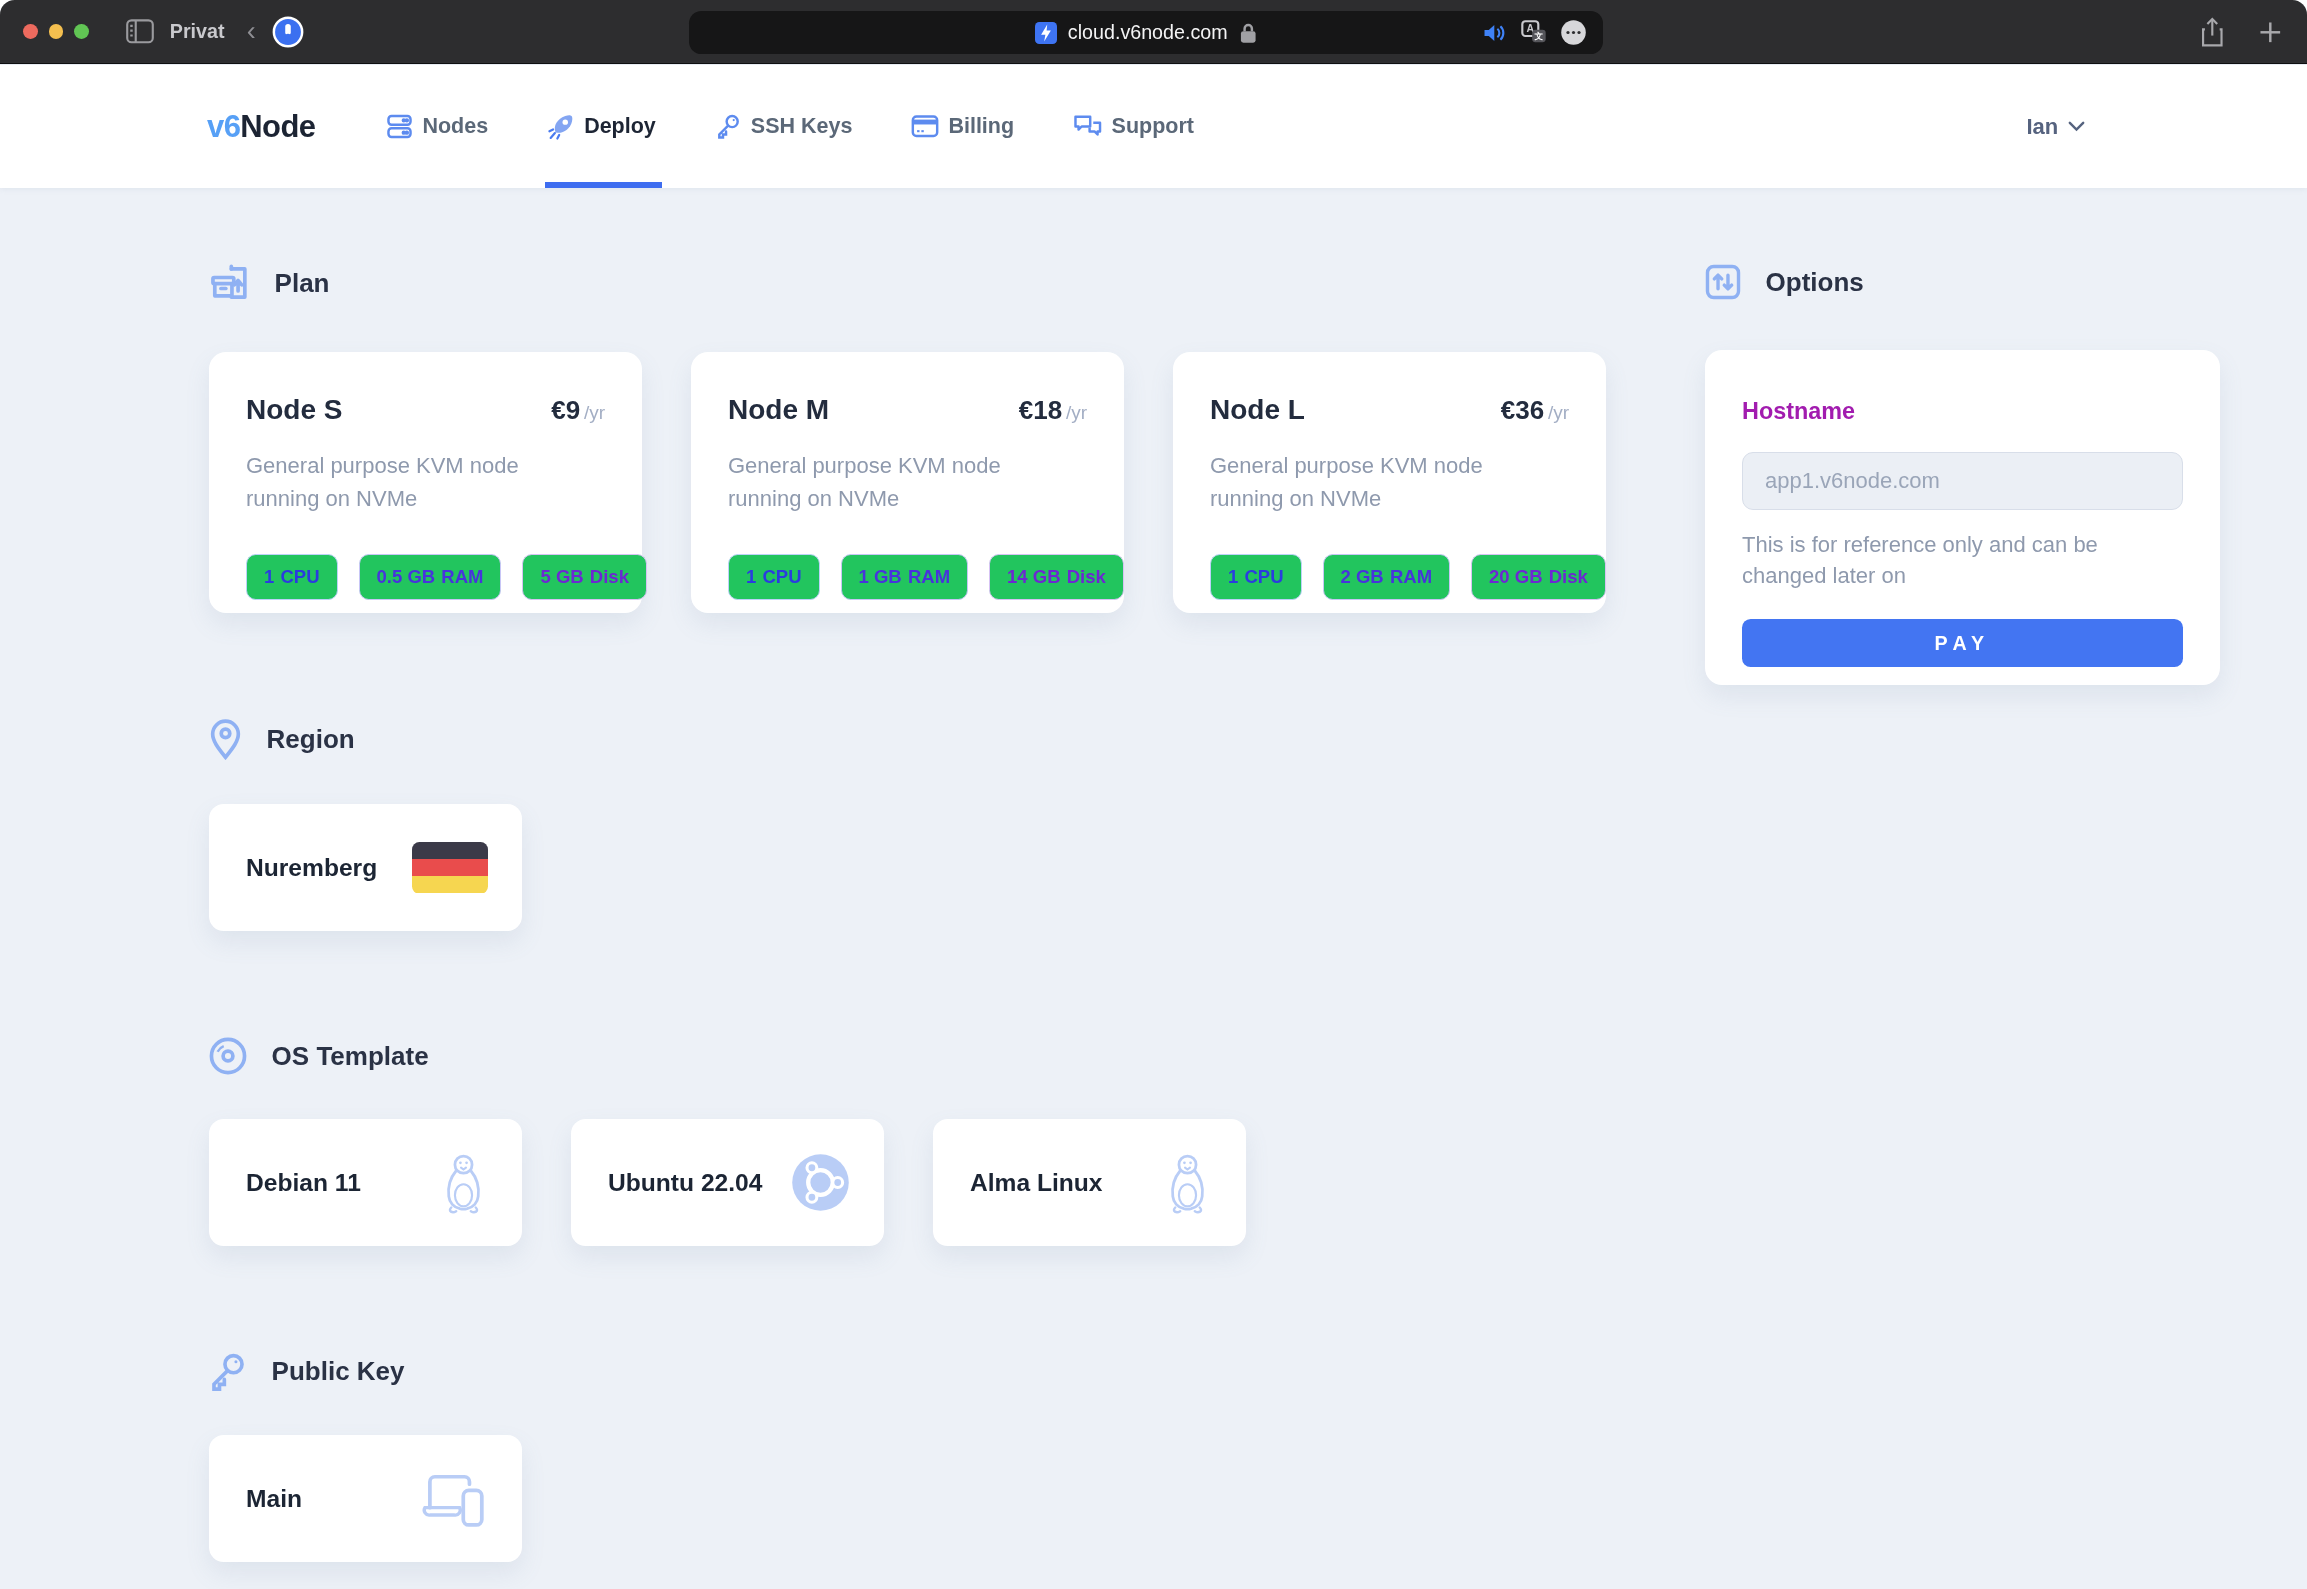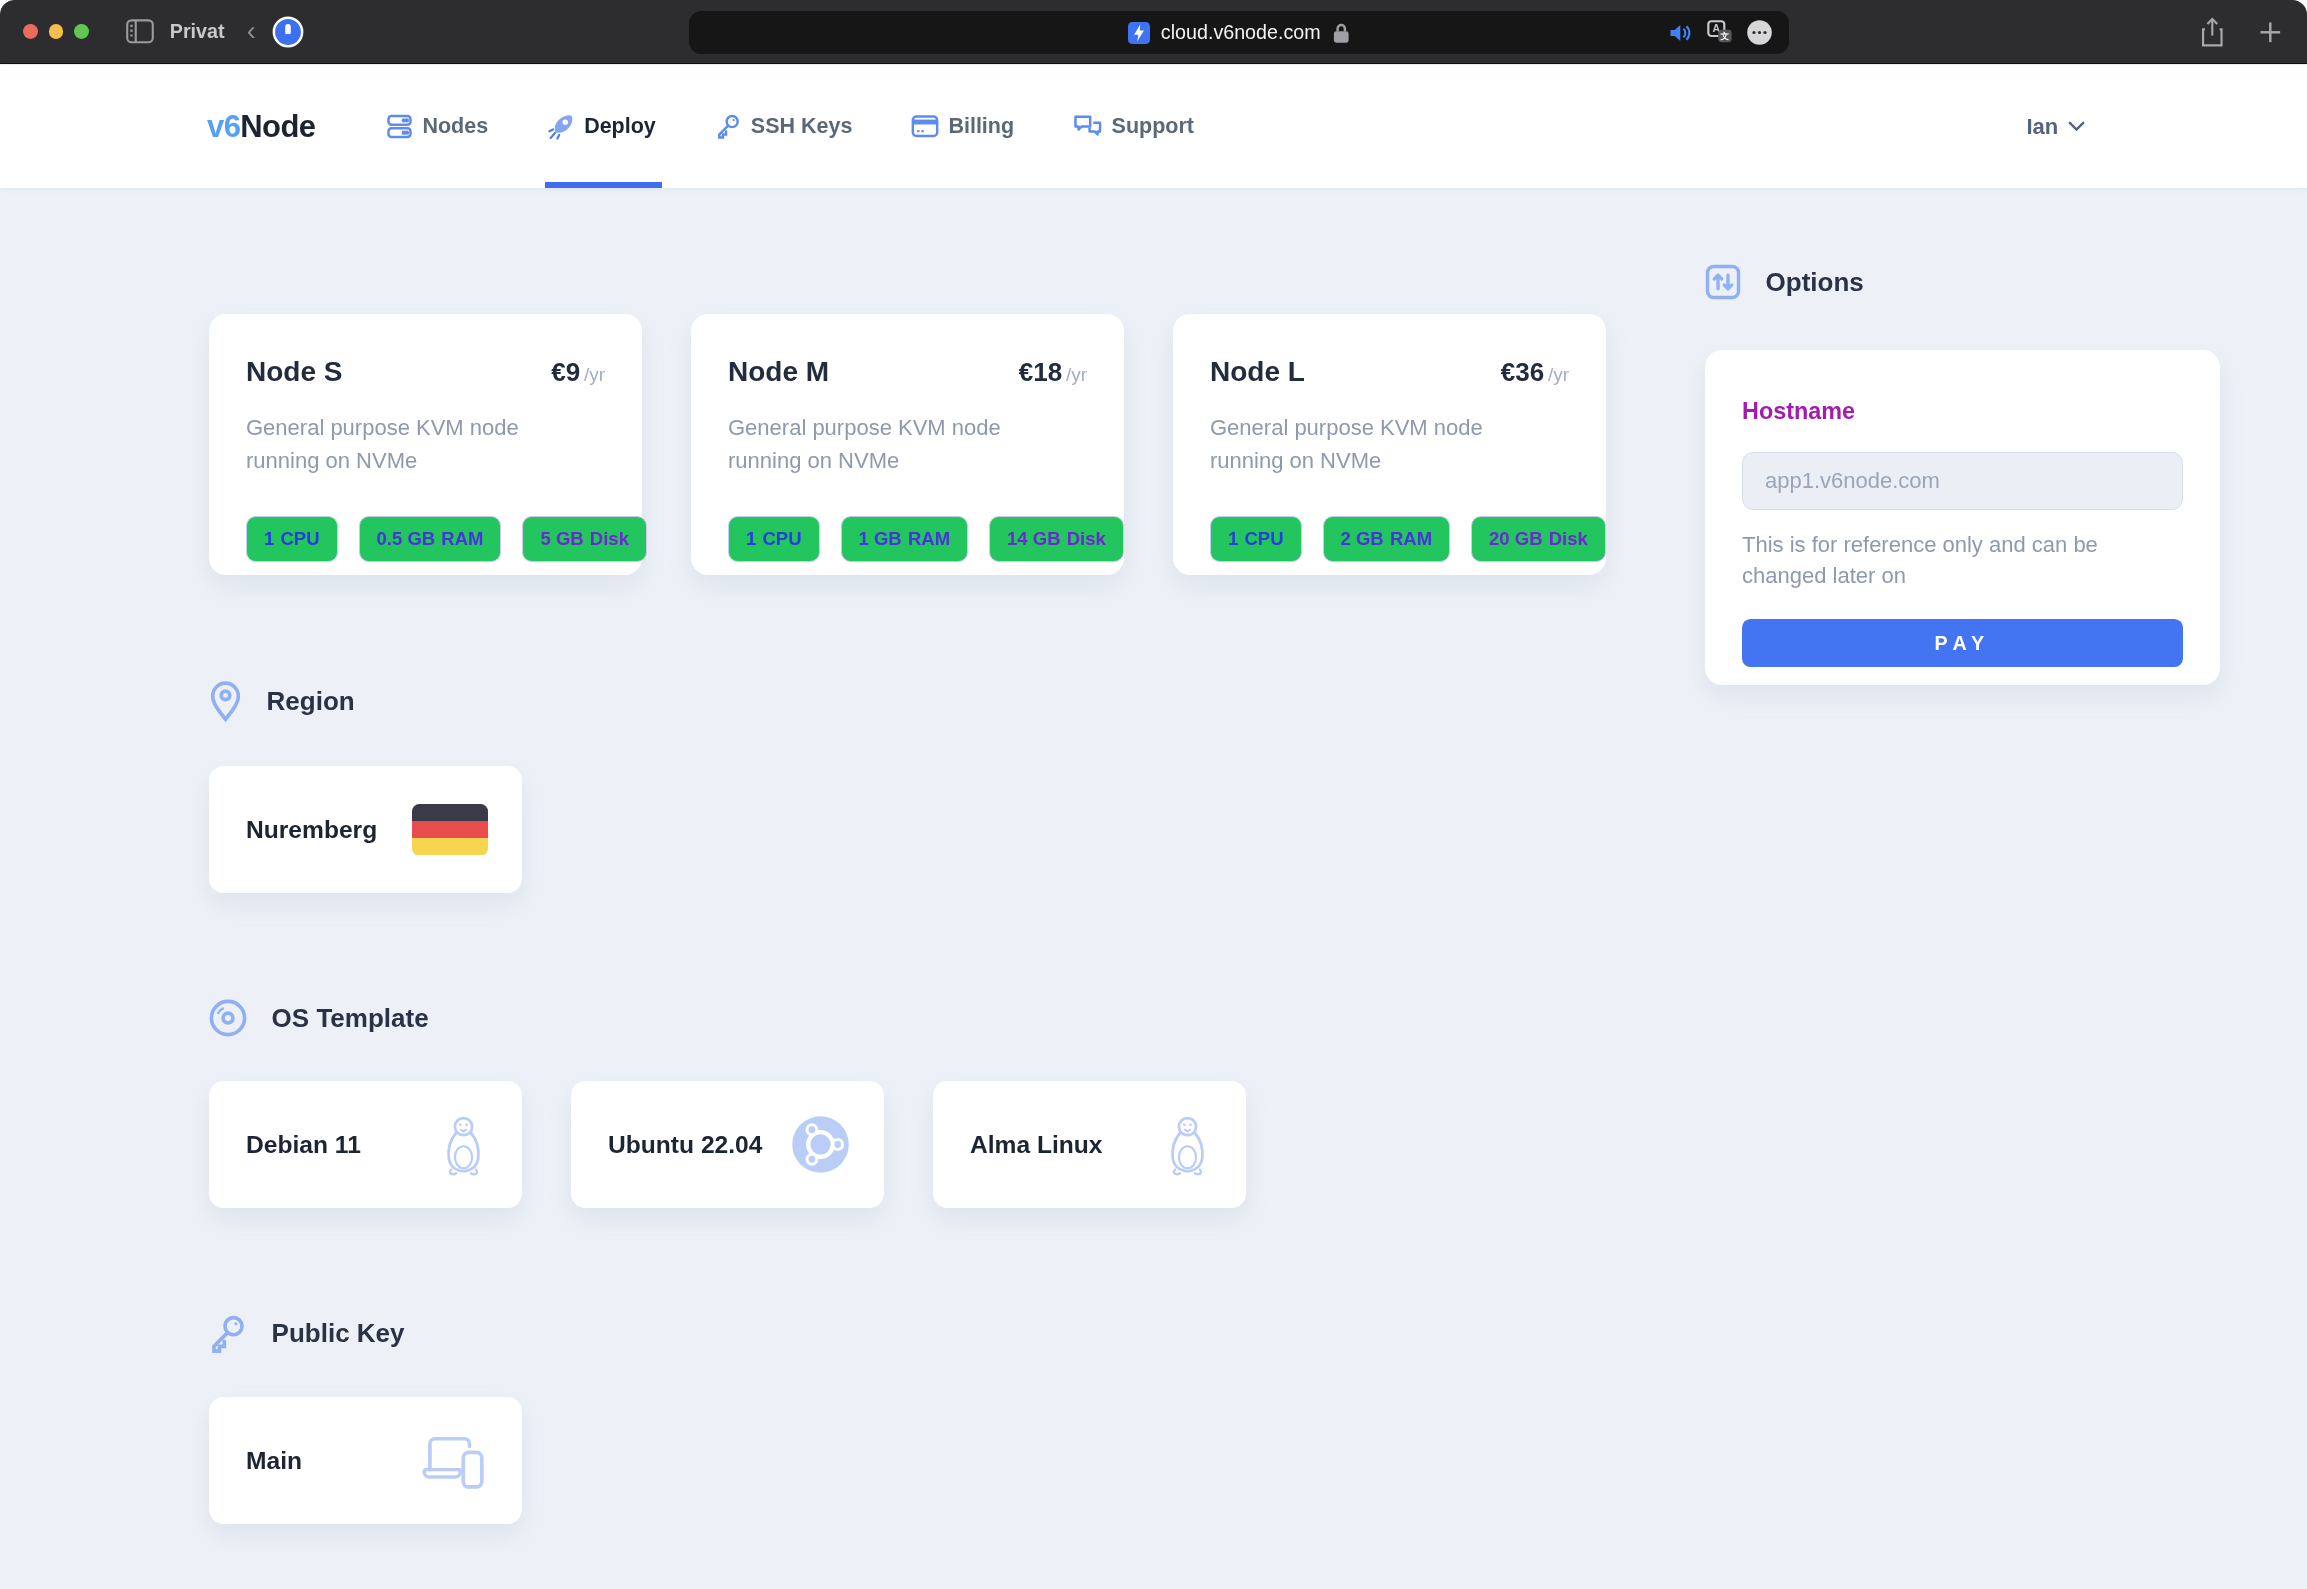--- a/index.html
+++ b/index.html
@@ -12,21 +12,21 @@
   
   .chrome { position:absolute; top:0; left:0; right:0; height:64px;
             background:#2d2d2f; border-bottom:1.2px solid #0b0b0c;
             display:flex; align-items:center; }
   .traffic { display:flex; gap:10.5px; margin-left:23.4px; }
   .light { width:14.8px; height:14.8px; border-radius:50%; }
   .light.red{ background:#ed6a5e; } .light.yellow{ background:#f4bf4f; } .light.green{ background:#61c554; }
   .chrome-left { display:flex; align-items:center; gap:16px; margin-left:37px; color:#b9b9bd; }
   .privat-label { font-size:19.7px; font-weight:700; color:#c9c9cd; }
   .chev-back { font-size:27px; color:#8e8e93; line-height:1; margin-left:6.2px; }
-  .urlbar { position:absolute; left:689px; top:11px; width:1100px; height:43px;
+  .urlbar { position:absolute; left:689px; top:11px; width:914px; height:43px;
             background:#161617; border-radius:12.3px; display:flex; align-items:center; justify-content:center; gap:11px; }
   .url-text { color:#f4f4f5; font-size:19.7px; }
   .url-cluster { position:absolute; right:16px; top:0; height:43px; display:flex; align-items:center; gap:13.5px; }
   .chrome-right { position:absolute; right:24.6px; top:0; height:64px; display:flex; align-items:center; gap:33px; }
 
   
   .nav { position:absolute; top:65px; left:0; right:0; height:123px; background:#ffffff;
          display:flex; align-items:center; box-shadow:0 1.2px 6.2px rgba(140,155,180,.18); z-index:5; }
   .logo { margin-left:207px; font-size:31px; font-weight:800; letter-spacing:-0.6px; }
   .logo .v6 { color:#57a0f6; } .logo .node { color:#1c2433; }
@@ -215,20 +215,31 @@
       <svg width="17" height="11" viewBox="0 0 28 18" fill="none" stroke="#56637f" stroke-width="4" stroke-linecap="round">
           <polyline points="3,3 14,14 25,3"></polyline>
         </svg>
     </div>
   </div>
 
   <div class="content">
 
     <div class="left-col">
 
+      <div class="sec-head">
+        <svg width="41" height="38" viewBox="0 0 66 62" fill="none" stroke="#8fb1f3" stroke-width="6" stroke-linecap="round" stroke-linejoin="round">
+          <path d="M36 8 h22 v46 h-22"></path>
+            <path d="M36 8 v-4"></path>
+          <rect x="6" y="22" width="34" height="10" rx="2"></rect>
+          <path d="M9 32 v20 h28 v-20"></path>
+            <line x1="19" y1="40" x2="27" y2="40"></line>
+          <path d="M47 44 v-16 M41 34 l6 -7 6 7" stroke="#8fb1f3"></path>
+        </svg>
+        <span class="sec-title">Plan</span>
+      </div>
 
       <div class="cards-row">
 
         <div class="plan-card">
           <div class="plan-top">
             <span class="plan-name">Node S</span>
             <span><span class="plan-price">€9</span><span class="plan-period">/yr</span></span>
           </div>
           <div class="plan-desc">General purpose KVM node running on NVMe</div>
           <div class="badges">

